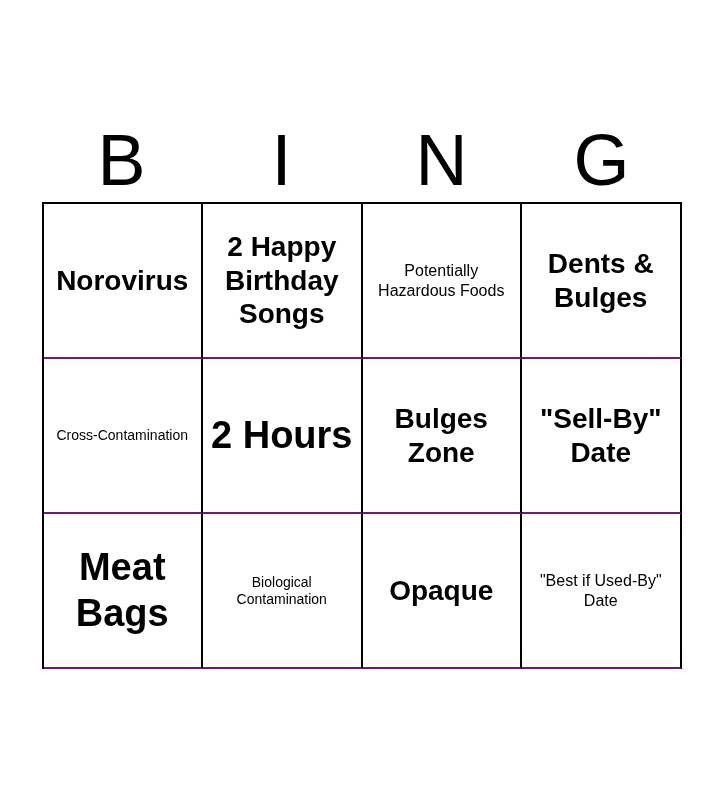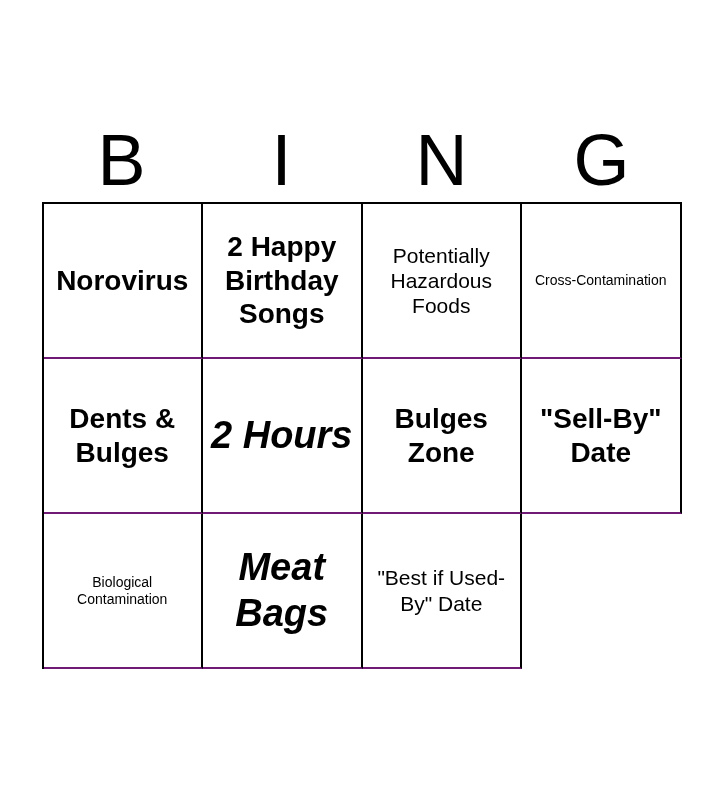--- a/index.html
+++ b/index.html
@@ -64,31 +64,30 @@
       font-size: 28px;
       font-weight: bold;
     }
 
     .size-medium {
       font-size: 28px;
       font-weight: bold;
     }
 
     .size-normal {
-      font-size: 21px;
+      font-size: 16px;
     }
 
     .size-small {
       font-size: 14px;
     }
 
     .size-xlarge {
       font-size: 38px;
       font-weight: bold;
-      font-style: italic;
     }
   </style>
 </head>
 <body>
 
 <div class="bingo-container">
   <div class="bingo-header">
   <div class="bingo-letter">B</div>
       <div class="bingo-letter">I</div>
       <div class="bingo-letter">N</div>
@@ -98,37 +97,40 @@
   <div class="bingo-cell">
         <span class="size-medium">Norovirus</span>
       </div>
       <div class="bingo-cell">
         <span class="size-large">2 Happy Birthday Songs</span>
       </div>
       <div class="bingo-cell">
         <span class="size-normal">Potentially Hazardous Foods</span>
       </div>
       <div class="bingo-cell">
-        <span class="size-small">Cross-Contamination</span>
+        <span class="size-large">Dents &amp; Bulges</span>
       </div>
       <div class="bingo-cell">
-        <span class="size-large">Dents &amp; Bulges</span>
+        <span class="size-small">Cross-Contamination</span>
       </div>
       <div class="bingo-cell">
         <span class="size-xlarge">2 Hours</span>
       </div>
       <div class="bingo-cell">
         <span class="size-large">Bulges Zone</span>
       </div>
       <div class="bingo-cell">
         <span class="size-medium">"Sell-By" Date</span>
       </div>
       <div class="bingo-cell">
+        <span class="size-xlarge">Meat Bags</span>
+      </div>
+      <div class="bingo-cell">
         <span class="size-small">Biological Contamination</span>
       </div>
       <div class="bingo-cell">
-        <span class="size-xlarge">Meat Bags</span>
+        <span class="size-medium">Opaque</span>
       </div>
       <div class="bingo-cell">
         <span class="size-normal">"Best if Used-By" Date</span>
       </div>
     </div>
 </div>
 
 </body></html>

